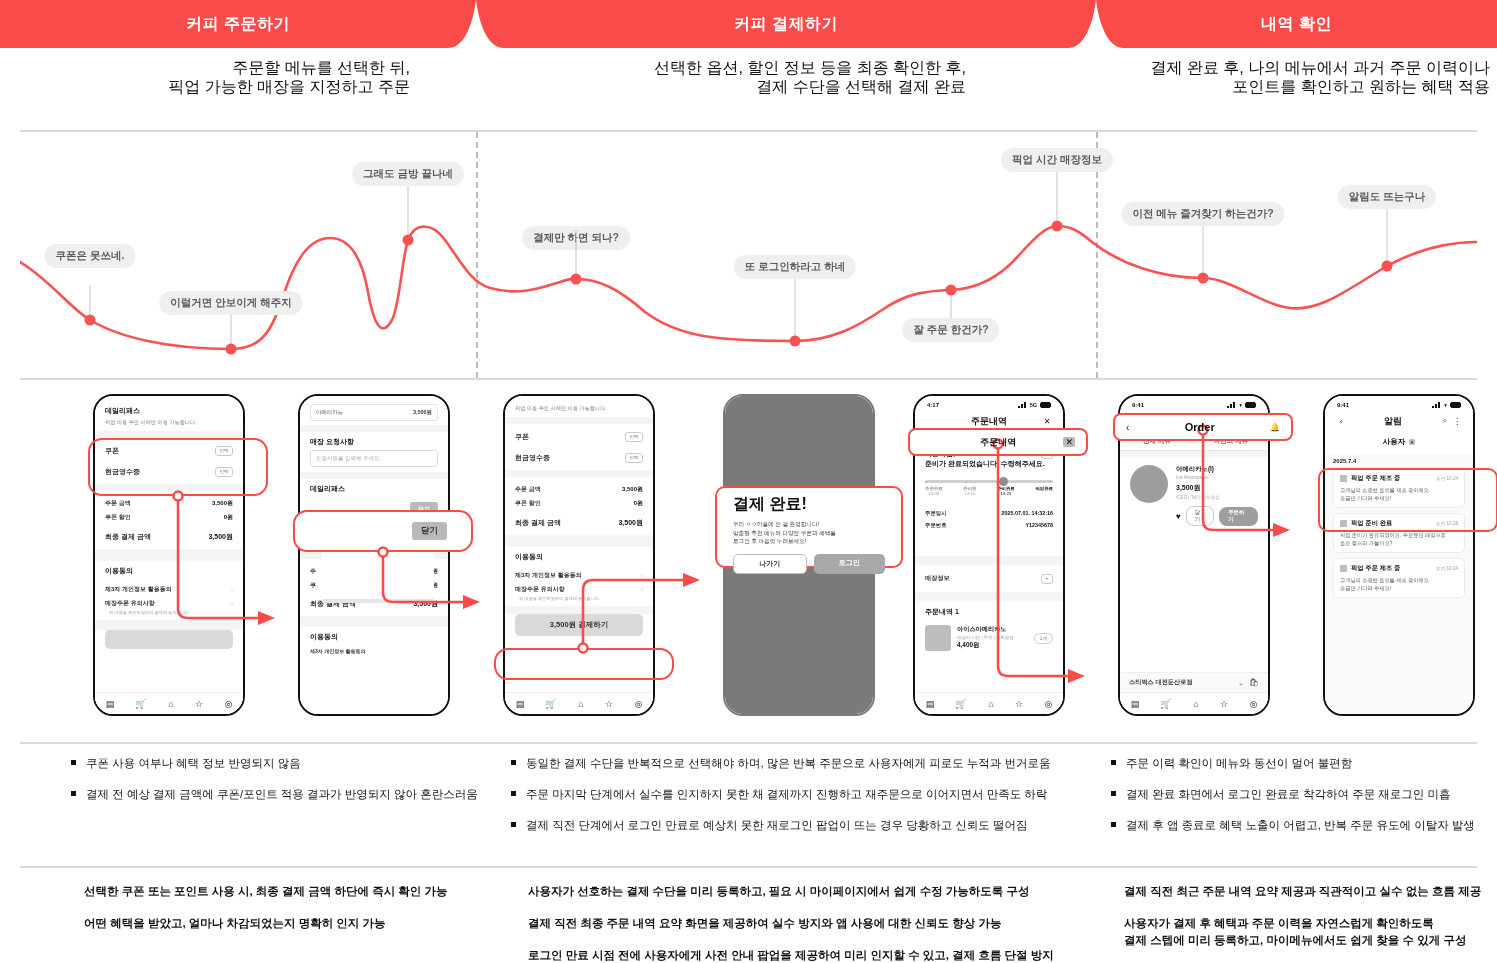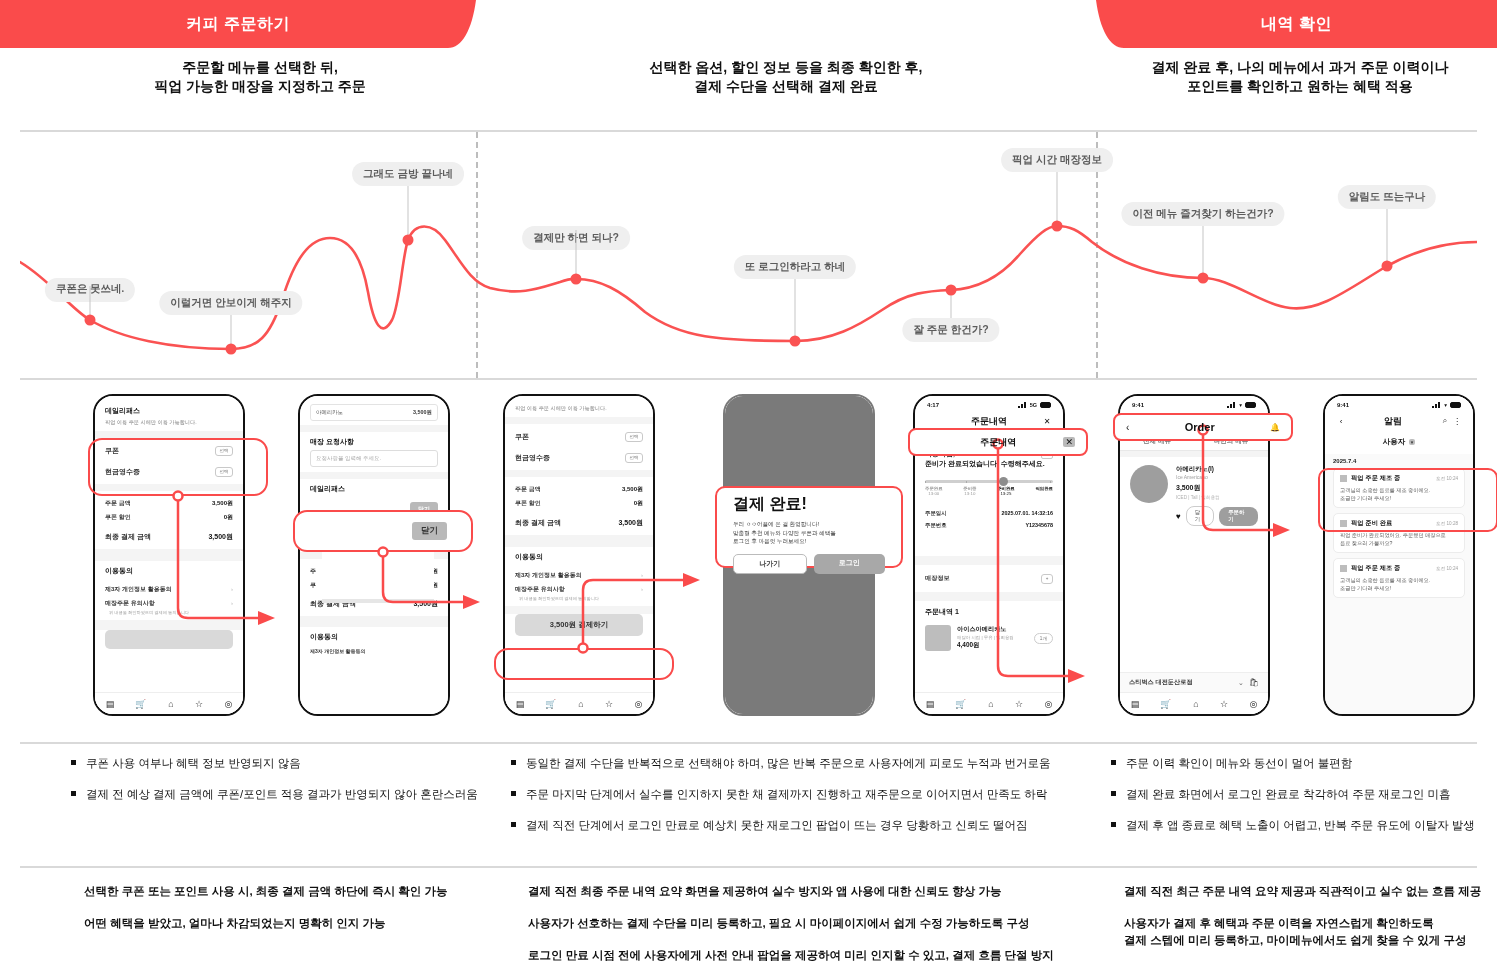--- a/index.html
+++ b/index.html
@@ -34,22 +34,22 @@
   .notch {
     position: absolute; top: 0;
     width: 56px; height: 48px;
     pointer-events: none;
   }
 
   
   .subs { position: absolute; top: 58px; left: 0; width: 1497px; height: 60px; }
   .sub {
     position: absolute; top: 0;
-    text-align: center;
-    font-size: 14px; font-weight: bold; color: #111;
+    text-align: right;
+    font-size: 16px; font-weight: normal; color: #111;
     line-height: 19px;
   }
 
   
   .chart-wrap {
     position: absolute; left: 20px; top: 130px;
     width: 1457px; height: 250px;
   }
   .rule {
     position: absolute; left: 0; width: 1457px; height: 2px;
@@ -221,20 +221,23 @@
   }
 </style>
 </head>
 <body>
 
 <div id="page">
 
   <div class="banner-row">
     <div class="banner-seg" style="left:0; width:476px;">
       <span class="btitle">커피 주문하기</span>
+    </div>
+    <div class="banner-seg" style="left:476px; width:620px;">
+      <span class="btitle">커피 결제하기</span>
     </div>
     <div class="banner-seg" style="left:1096px; width:401px;">
       <span class="btitle">내역 확인</span>
     </div>
 
     <svg class="notch" style="left:448px;" viewBox="0 0 56 48">
       <path d="M0,48 C14,48 24,30 28,0 C32,30 42,48 56,48 Z" fill="#ffffff"></path>
     </svg>
     <svg class="notch" style="left:1068px;" viewBox="0 0 56 48">
       <path d="M0,48 C14,48 24,30 28,0 C32,30 42,48 56,48 Z" fill="#ffffff"></path>
@@ -280,21 +283,21 @@
                C888,162 908,161 931,160
                C955,159 978,150 1000,124
                C1018,104 1028,96 1037,96
                C1050,96 1058,100 1072,112
                C1100,134 1140,148 1183,148
                C1210,148 1240,174 1270,178
                C1300,182 1330,158 1367,136
                C1400,118 1430,112 1457,112" fill="none" stroke="#FA5252" stroke-width="2.6" stroke-linecap="round"></path>
     </svg>
 
-    <div class="bubble" style="left:70px; top:148px;font-family:Liberation Serif, serif;">쿠폰은 못쓰네.</div>
+    <div class="bubble" style="left:70px; top:114px;">쿠폰은 못쓰네.</div>
     <div class="stem" style="left:70px; top:156px; height:34px;"></div>
     <div class="dot" style="left:70px; top:190px;"></div>
 
     <div class="bubble" style="left:211px; top:161px;">이럴거면 안보이게 해주지</div>
     <div class="stem" style="left:211px; top:185px; height:34px;"></div>
     <div class="dot" style="left:211px; top:219px;"></div>
 
     <div class="bubble" style="left:388px; top:32px;">그래도 금방 끝나네</div>
     <div class="stem" style="left:388px; top:56px; height:54px;"></div>
     <div class="dot" style="left:388px; top:110px;"></div>
@@ -787,22 +790,22 @@
       <li>결제 완료 화면에서 로그인 완료로 착각하여 주문 재로그인 미흡</li>
       <li>결제 후 앱 종료로 혜택 노출이 어렵고, 반복 주문 유도에 이탈자 발생</li>
     </ul>
   </div>
 
   <div class="sol" style="left:84px; top:884px; width:420px;">
     <p>선택한 쿠폰 또는 포인트 사용 시, 최종 결제 금액 하단에 즉시 확인 가능</p>
     <p>어떤 혜택을 받았고, 얼마나 차감되었는지 명확히 인지 가능</p>
   </div>
   <div class="sol" style="left:528px; top:884px; width:580px;">
+    <p>사용자가 선호하는 결제 수단을 미리 등록하고, 필요 시 마이페이지에서 쉽게 수정 가능하도록 구성</p>
     <p>결제 직전 최종 주문 내역 요약 화면을 제공하여 실수 방지와 앱 사용에 대한 신뢰도 향상 가능</p>
-    <p>사용자가 선호하는 결제 수단을 미리 등록하고, 필요 시 마이페이지에서 쉽게 수정 가능하도록 구성</p>
     <p>로그인 만료 시점 전에 사용자에게 사전 안내 팝업을 제공하여 미리 인지할 수 있고, 결제 흐름 단절 방지</p>
   </div>
   <div class="sol" style="left:1124px; top:884px; width:380px;">
     <p>결제 직전 최근 주문 내역 요약 제공과 직관적이고 실수 없는 흐름 제공</p>
     <p style="margin-bottom:2px;">사용자가 결제 후 혜택과 주문 이력을 자연스럽게 확인하도록</p>
     <p>결제 스텝에 미리 등록하고, 마이메뉴에서도 쉽게 찾을 수 있게 구성</p>
   </div>
 
 </div>
 

